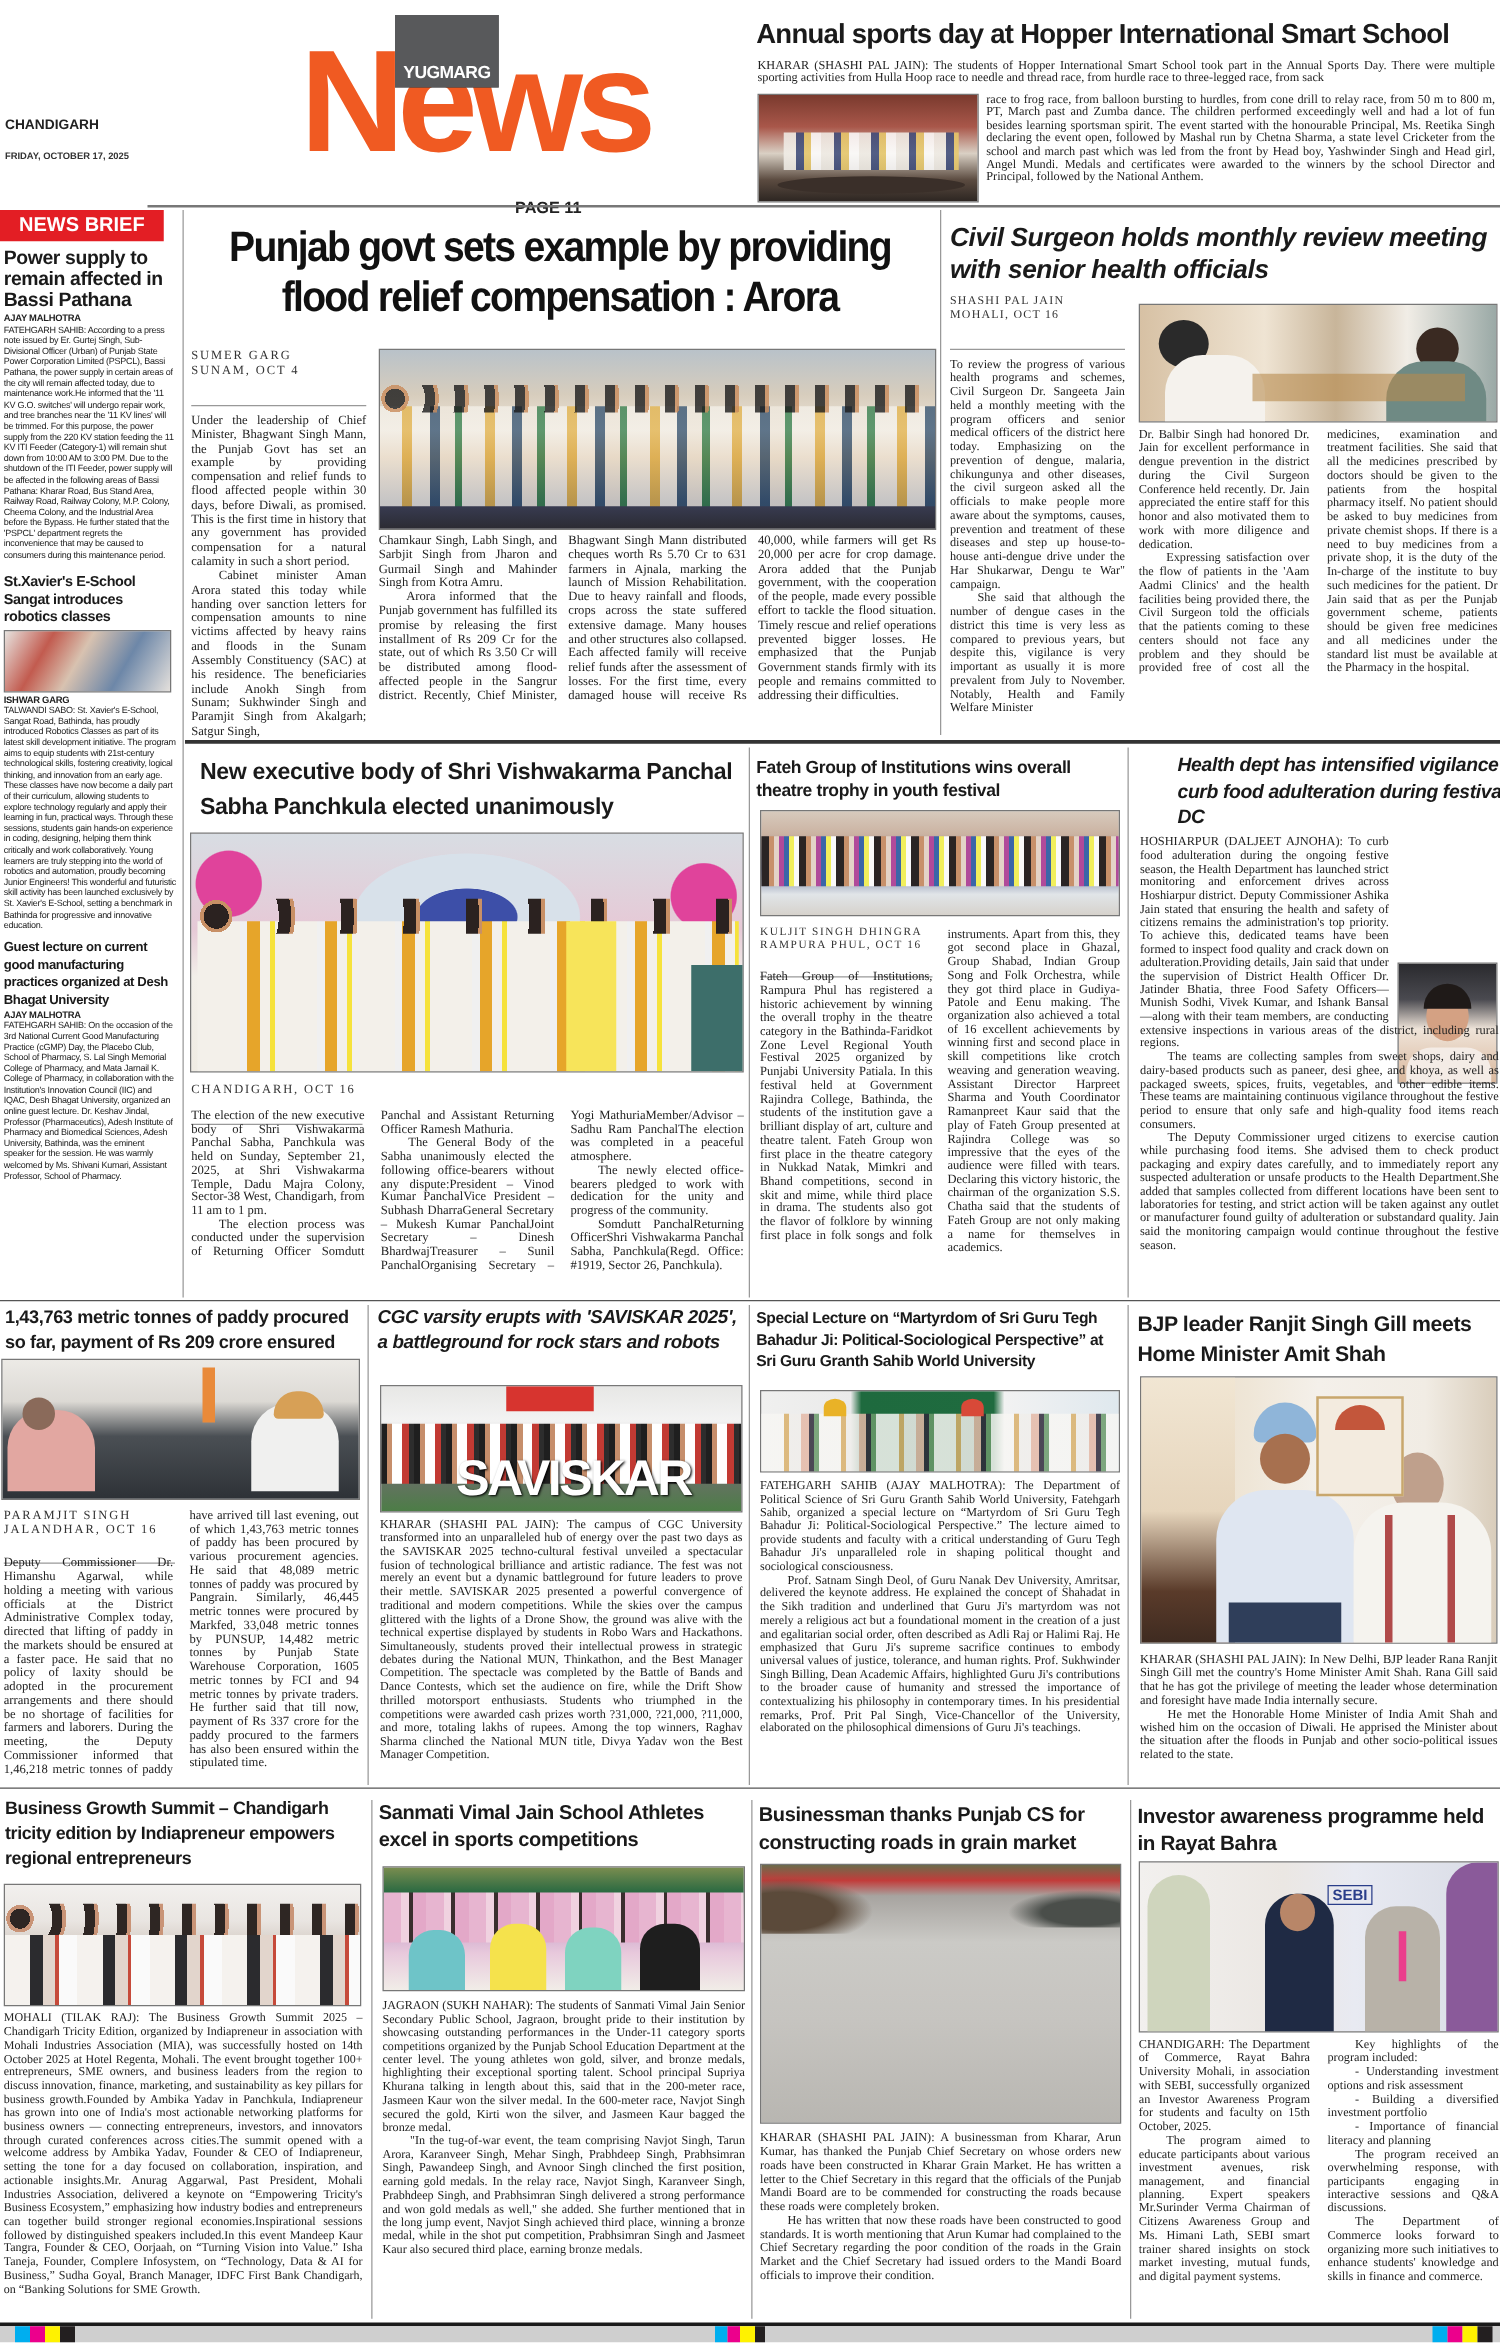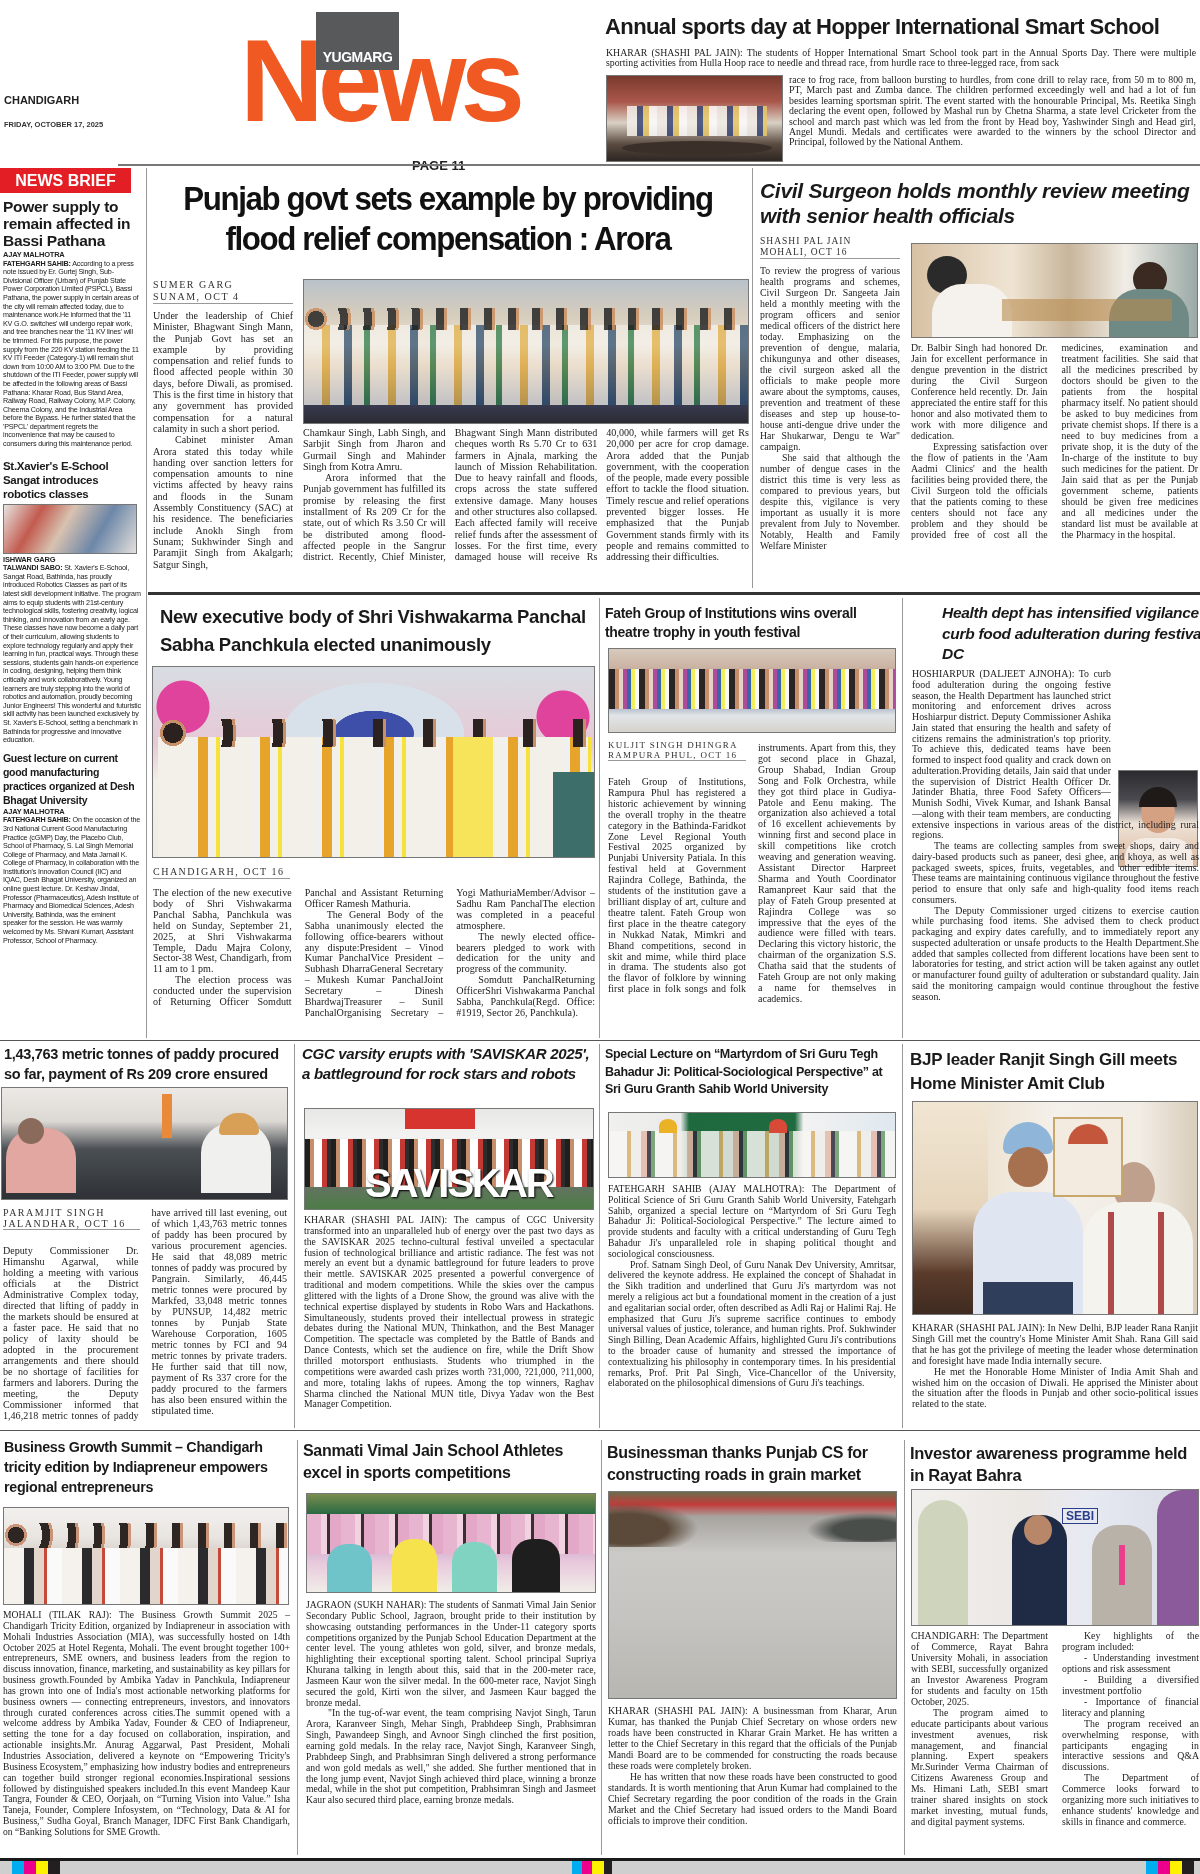--- a/index.html
+++ b/index.html
@@ -5,23 +5,23 @@
 *{box-sizing:border-box;margin:0;padding:0}
 html,body{width:1200px;height:1874px;background:#fff;overflow:hidden}
 body{font-family:"DejaVu Serif",serif;color:#1a1a1a;position:relative}
 .abs{position:absolute}
 .sans{font-family:"Liberation Sans",sans-serif}
 .hl{font-family:"Liberation Sans",sans-serif;font-weight:bold;color:#1a1a1a;text-align:left;line-height:1.15;letter-spacing:-0.3px}
 .hl.i{font-style:italic}
 .body{font-family:"Liberation Serif",serif;font-size:10.2px;line-height:11.3px;text-align:justify;color:#222;hyphens:auto}
 .body p{text-indent:0}
 .body p+p{text-indent:22px}
-.byline{font-family:"Liberation Serif",serif;font-size:10.5px;letter-spacing:1.5px;color:#333;line-height:12px;border-bottom:1px solid #999;padding-bottom:0;margin-bottom:6px}
+.byline{font-family:"Liberation Serif",serif;font-size:10.5px;letter-spacing:1.5px;color:#333;line-height:12px;border-bottom:1px solid #999;padding-bottom:21px;margin-bottom:6px}
 .brief-body{font-family:"Liberation Sans",sans-serif;font-size:7.2px;line-height:8.6px;color:#222;letter-spacing:-0.2px}
-.brief-body b{font-weight:bold}
+.brief-body b{font-weight:normal}
 .photo{position:absolute;border:1px solid #777;overflow:hidden}
 .rule-h{position:absolute;height:2px;background:#555}
 .rule-v{position:absolute;width:1px;background:#999}
 .cols2{column-count:2;column-gap:10px}
 .cols3{column-count:3;column-gap:10px}
 </style>
 </head>
 <body>
 
 <div class="abs sans" style="left:4px;top:94px;font-size:11px;font-weight:bold;color:#222">CHANDIGARH</div>
@@ -203,21 +203,21 @@
   <div style="position:absolute;left:0;top:18px;width:100%;height:48px;background:repeating-linear-gradient(90deg,#f7f6f3 0 18px,#d9b06b 18px 22px,#f0eeeb 22px 32px,#e4b9a7 32px 38px,#2f2a3a 38px 42px,#6a9a6a 42px 46px);opacity:.85"></div>
   <div style="position:absolute;left:50px;top:6px;width:18px;height:14px;border-radius:50% 50% 0 0;background:#e9b227"></div>
   <div style="position:absolute;left:160px;top:6px;width:18px;height:14px;border-radius:50% 50% 0 0;background:#d84938"></div>
 </div>
 <div class="abs body" style="left:608px;top:1184px;width:288px;font-size:9.7px;line-height:10.8px">
   <p>FATEHGARH SAHIB (AJAY MALHOTRA): The Department of Political Science of Sri Guru Granth Sahib World University, Fatehgarh Sahib, organized a special lecture on “Martyrdom of Sri Guru Tegh Bahadur Ji: Political-Sociological Perspective.” The lecture aimed to provide students and faculty with a critical understanding of Guru Tegh Bahadur Ji's unparalleled role in shaping political thought and sociological consciousness.</p>
   <p>Prof. Satnam Singh Deol, of Guru Nanak Dev University, Amritsar, delivered the keynote address. He explained the concept of Shahadat in the Sikh tradition and underlined that Guru Ji's martyrdom was not merely a religious act but a foundational moment in the creation of a just and egalitarian social order, often described as Adli Raj or Halimi Raj. He emphasized that Guru Ji's supreme sacrifice continues to embody universal values of justice, tolerance, and human rights. Prof. Sukhwinder Singh Billing, Dean Academic Affairs, highlighted Guru Ji's contributions to the broader cause of humanity and stressed the importance of contextualizing his philosophy in contemporary times. In his presidential remarks, Prof. Prit Pal Singh, Vice-Chancellor of the University, elaborated on the philosophical dimensions of Guru Ji's teachings.</p>
 </div>
 <div class="rule-v" style="left:902px;top:1044px;height:384px"></div>
 
-<div class="abs hl" style="left:910px;top:1048px;width:290px;font-size:17px;line-height:24px">BJP leader Ranjit Singh Gill meets Home Minister Amit Club</div>
+<div class="abs hl" style="left:910px;top:1048px;width:290px;font-size:17px;line-height:24px">BJP leader Ranjit Singh Gill meets Home Minister Amit Shah</div>
 <div class="photo" style="left:912px;top:1101px;width:286px;height:214px;background:linear-gradient(90deg,#e8dac6 0%,#efe6d7 30%,#f4f0ea 50%,#f1ece4 80%,#d9cdbb 100%)">
   <div style="position:absolute;left:0;top:0;width:75px;height:214px;background:linear-gradient(180deg,#f1e6d3 0%,#e6d5bc 50%,#5a3b2a 80%,#3d2a20 100%)"></div>
   <div style="position:absolute;left:90px;top:20px;width:50px;height:32px;border-radius:26px 26px 6px 6px;background:#8fb5d9"></div>
   <div style="position:absolute;left:95px;top:45px;width:40px;height:40px;border-radius:50%;background:#a7704f"></div>
   <div style="position:absolute;left:60px;top:90px;width:110px;height:124px;background:#dfe6f1;border-radius:40px 40px 0 0"></div>
   <div style="position:absolute;left:70px;top:180px;width:90px;height:34px;background:#2f3e5a"></div>
   <div style="position:absolute;left:200px;top:60px;width:42px;height:50px;border-radius:50%;background:#bfa08c"></div>
   <div style="position:absolute;left:170px;top:100px;width:110px;height:114px;background:#f5f3ee;border-radius:40px 40px 0 0"></div>
   <div style="position:absolute;left:195px;top:110px;width:6px;height:104px;background:#b04a4a"></div>
   <div style="position:absolute;left:245px;top:110px;width:6px;height:104px;background:#b04a4a"></div>

